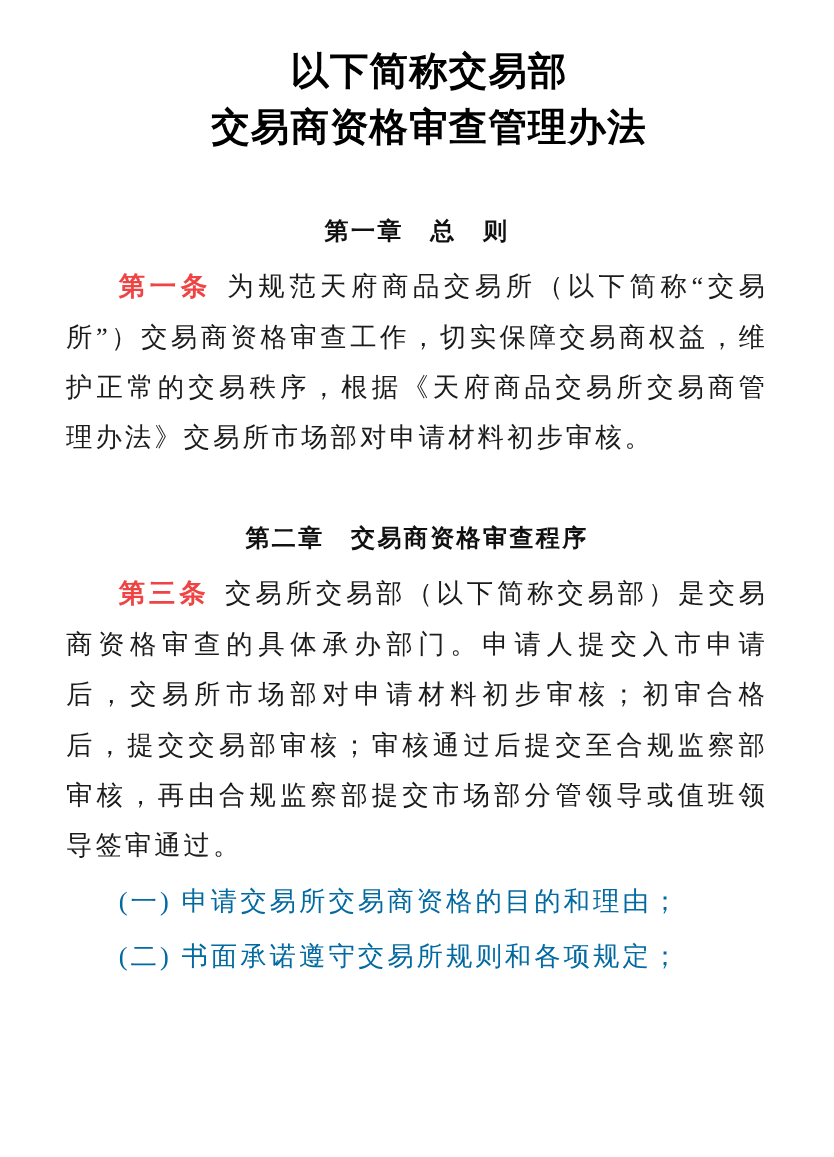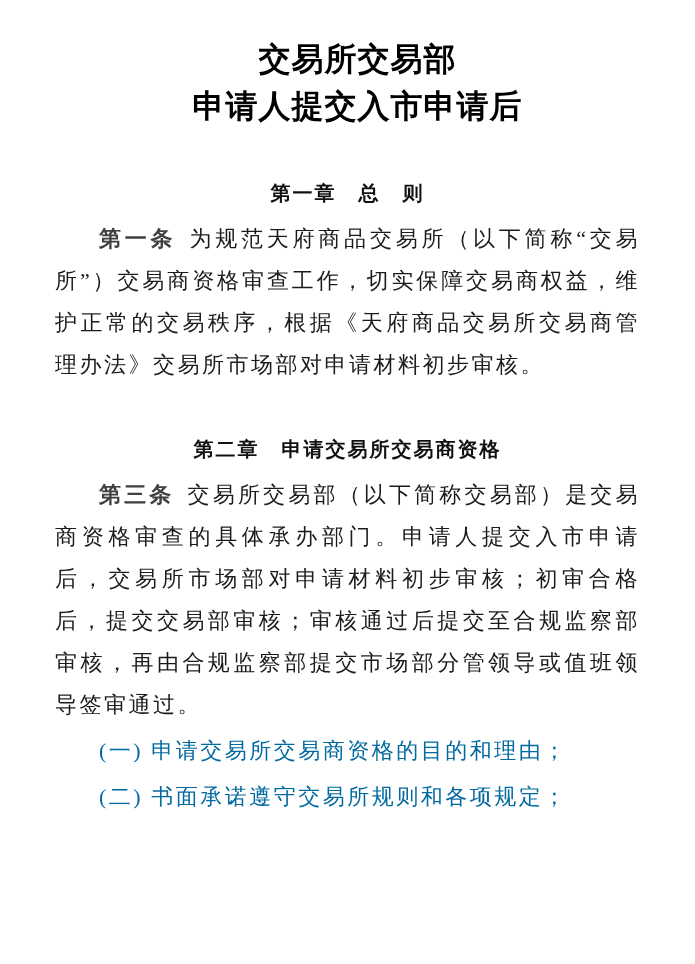--- a/index.html
+++ b/index.html
@@ -46,51 +46,51 @@
     font-size: 22px;
     line-height: 42px;
     letter-spacing: 2.5px;
     text-align: justify;
     text-justify: inter-character;
     text-indent: 2em;
     color: #1b1b1b;
   }
   .article-label {
     font-weight: 700;
-    color: #404040;
+    color: #ef4444;
     font-family: "Liberation Sans", "DejaVu Sans", sans-serif;
     margin-right: 13px;
   }
   .list-item {
     margin: 4px 0 0 0;
     font-size: 22px;
     line-height: 42px;
     letter-spacing: 2.5px;
     text-indent: 2em;
     color: #0369a1;
   }
 </style>
 </head>
 <body>
 
 <div class="page">
 
   <h1 class="doc-title">
-    <span class="title-line">交易所交易部</span>
-    <span class="title-line">申请人提交入市申请后</span>
+    <span class="title-line">以下简称交易部</span>
+    <span class="title-line">交易商资格审查管理办法</span>
   </h1>
 
   <h2 class="chapter-heading">第一章　总　则</h2>
 
   <p class="article">
     <span class="article-label">第一条</span><span>为规范天府商品交易所（以下简称“交易所”）交易商资格审查工作，切实保障交易商权益，维护正常的交易秩序，根据《天府商品交易所交易商管理办法》交易所市场部对申请材料初步审核。</span>
   </p>
 
 
-  <h2 class="chapter-heading">第二章　申请交易所交易商资格</h2>
+  <h2 class="chapter-heading">第二章　交易商资格审查程序</h2>
 
   <p class="article">
     <span class="article-label">第三条</span><span>交易所交易部（以下简称交易部）是交易商资格审查的具体承办部门。申请人提交入市申请后，交易所市场部对申请材料初步审核；初审合格后，提交交易部审核；审核通过后提交至合规监察部审核，再由合规监察部提交市场部分管领导或值班领导签审通过。</span>
   </p>
 
 
   <p class="list-item">(一) 申请交易所交易商资格的目的和理由；</p>
 
   <p class="list-item">(二) 书面承诺遵守交易所规则和各项规定；</p>
 

